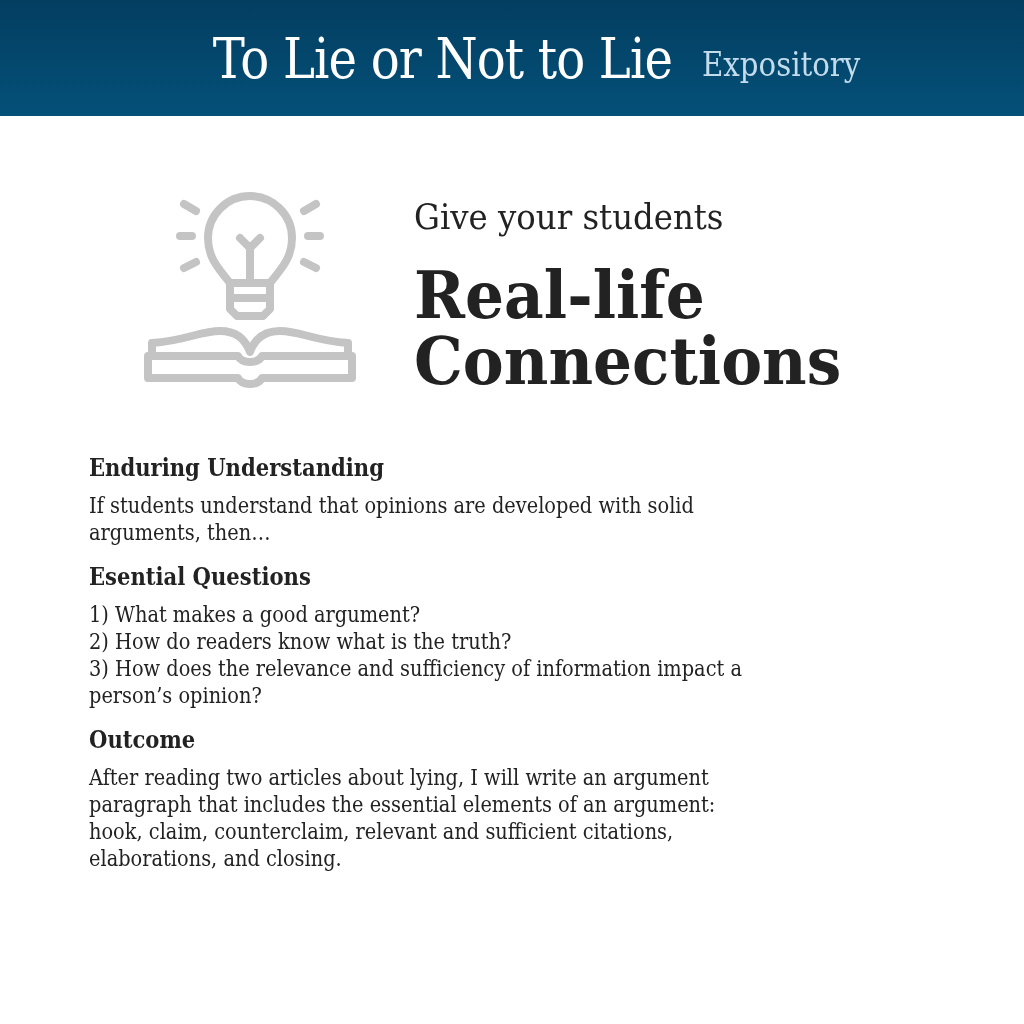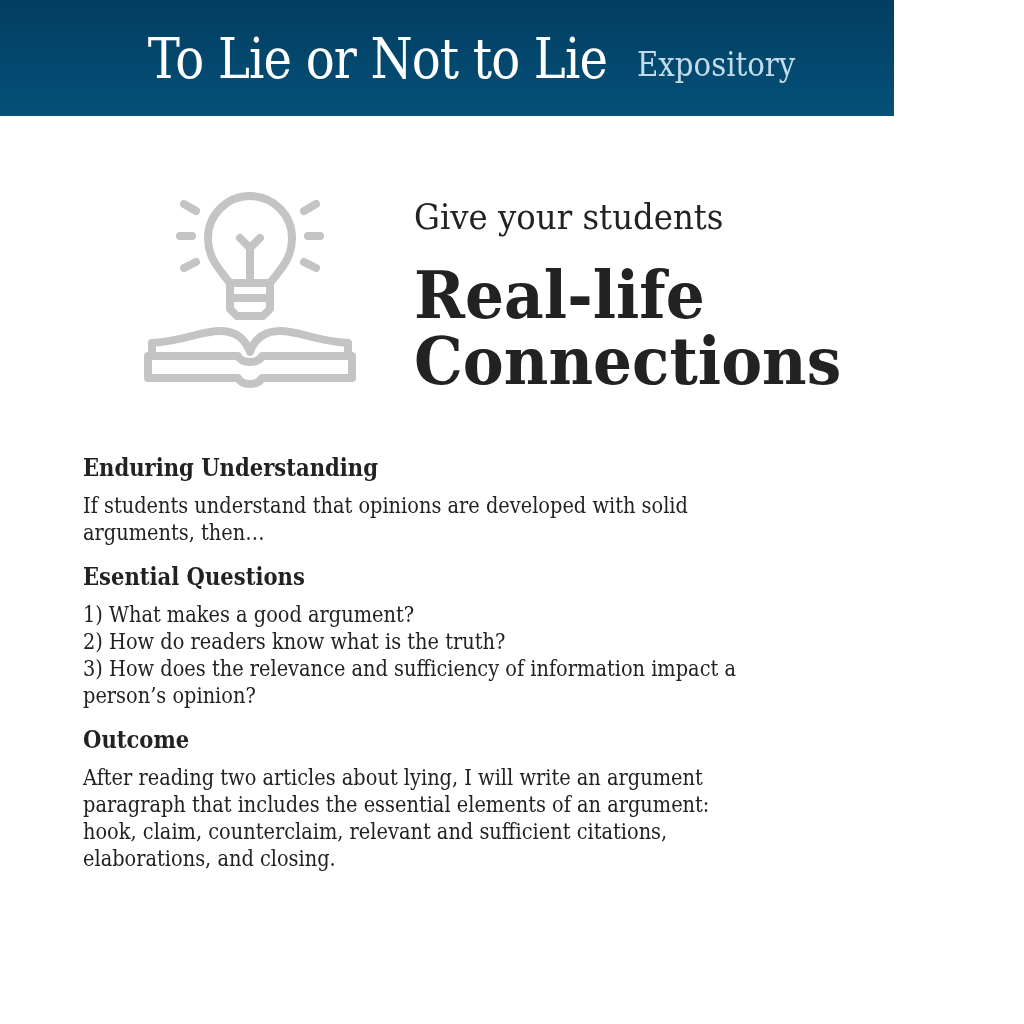--- a/index.html
+++ b/index.html
@@ -1,42 +1,42 @@
 <!DOCTYPE html>
 <html><head>
 <meta charset="utf-8">
 <style>
   html, body { margin: 0; padding: 0; }
   body {
     width: 1024px; height: 1024px; background: #ffffff; position: relative; overflow: hidden;
     font-family: "DejaVu Serif", serif; color: #222222;
   }
   .banner {
-    position: absolute; left: 0; top: 0; width: 894px; height: 116px;
+    position: absolute; left: 0; top: 0; width: 1024px; height: 116px;
     background: linear-gradient(to bottom, #033e60 0%, #045079 100%);
     display: flex; align-items: center; justify-content: center;
   }
   .banner-title {
     font-family: "DejaVu Serif", serif; color: #ffffff; font-size: 56px;
     letter-spacing: -1px; margin-right: 30px; transform: scaleX(0.86); transform-origin: right center;
   }
   .banner-sub {
     font-family: "DejaVu Serif", serif; color: #c3dcec; font-size: 34px; margin-top: 12px;
     transform: scaleX(0.86); transform-origin: left center;
   }
   .icon-wrap { position: absolute; left: 140px; top: 186px; width: 220px; height: 215px; }
   .hero-intro {
     position: absolute; left: 414px; top: 196px; font-size: 36px; color: #222;
     transform: scaleX(0.9); transform-origin: left top; white-space: nowrap;
   }
   .hero-title {
     position: absolute; left: 414px; top: 262px; font-size: 66px; font-weight: bold;
     line-height: 66px; color: #222; transform: scaleX(0.93); transform-origin: left top;
   }
-  .content { position: absolute; left: 83px; top: 453px; width: 800px; }
+  .content { position: absolute; left: 89px; top: 453px; width: 800px; }
   .section-h {
     font-family: "DejaVu Serif", serif; font-weight: bold; font-size: 24px; color: #222;
     margin: 0 0 10px 0; transform: scaleX(0.88); transform-origin: left; white-space: nowrap;
   }
   .section-p {
     font-size: 22px; line-height: 27px; color: #222; margin: 0;
     transform: scaleX(0.88); transform-origin: left; width: 900px;
   }
   .section { margin-bottom: 16px; }
 </style>

